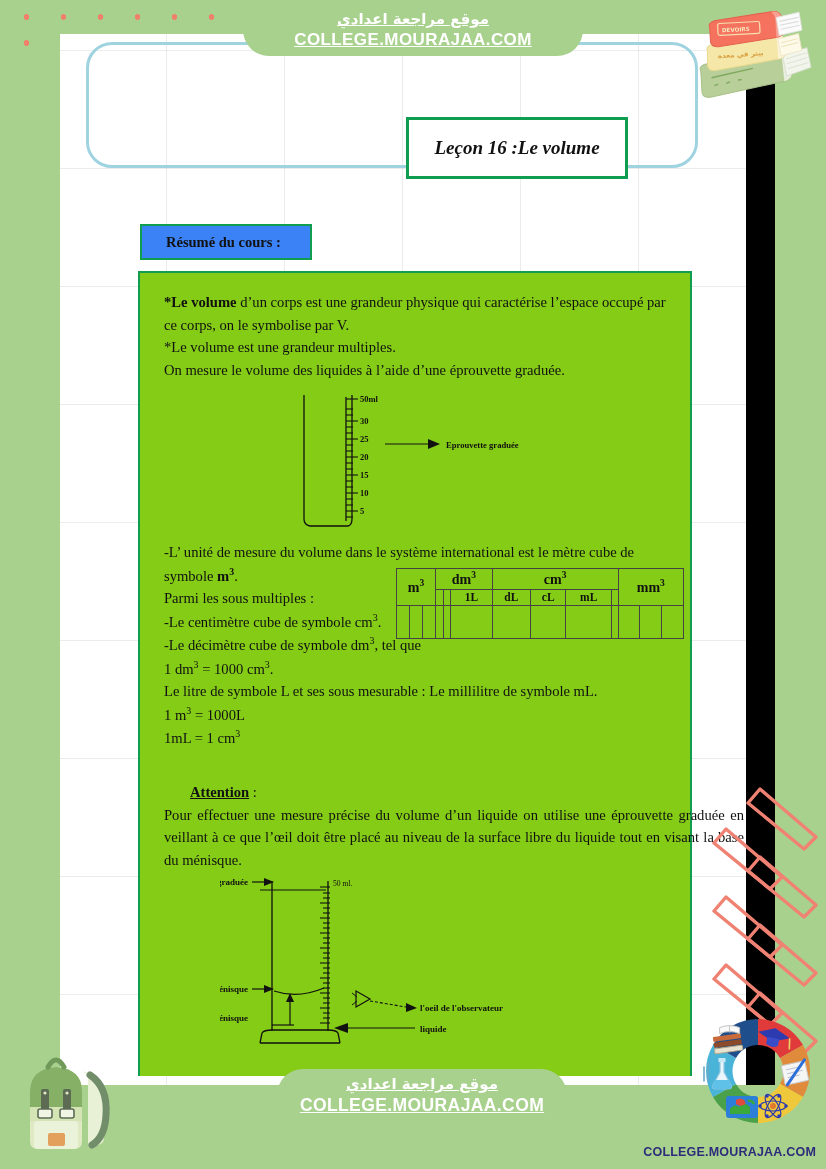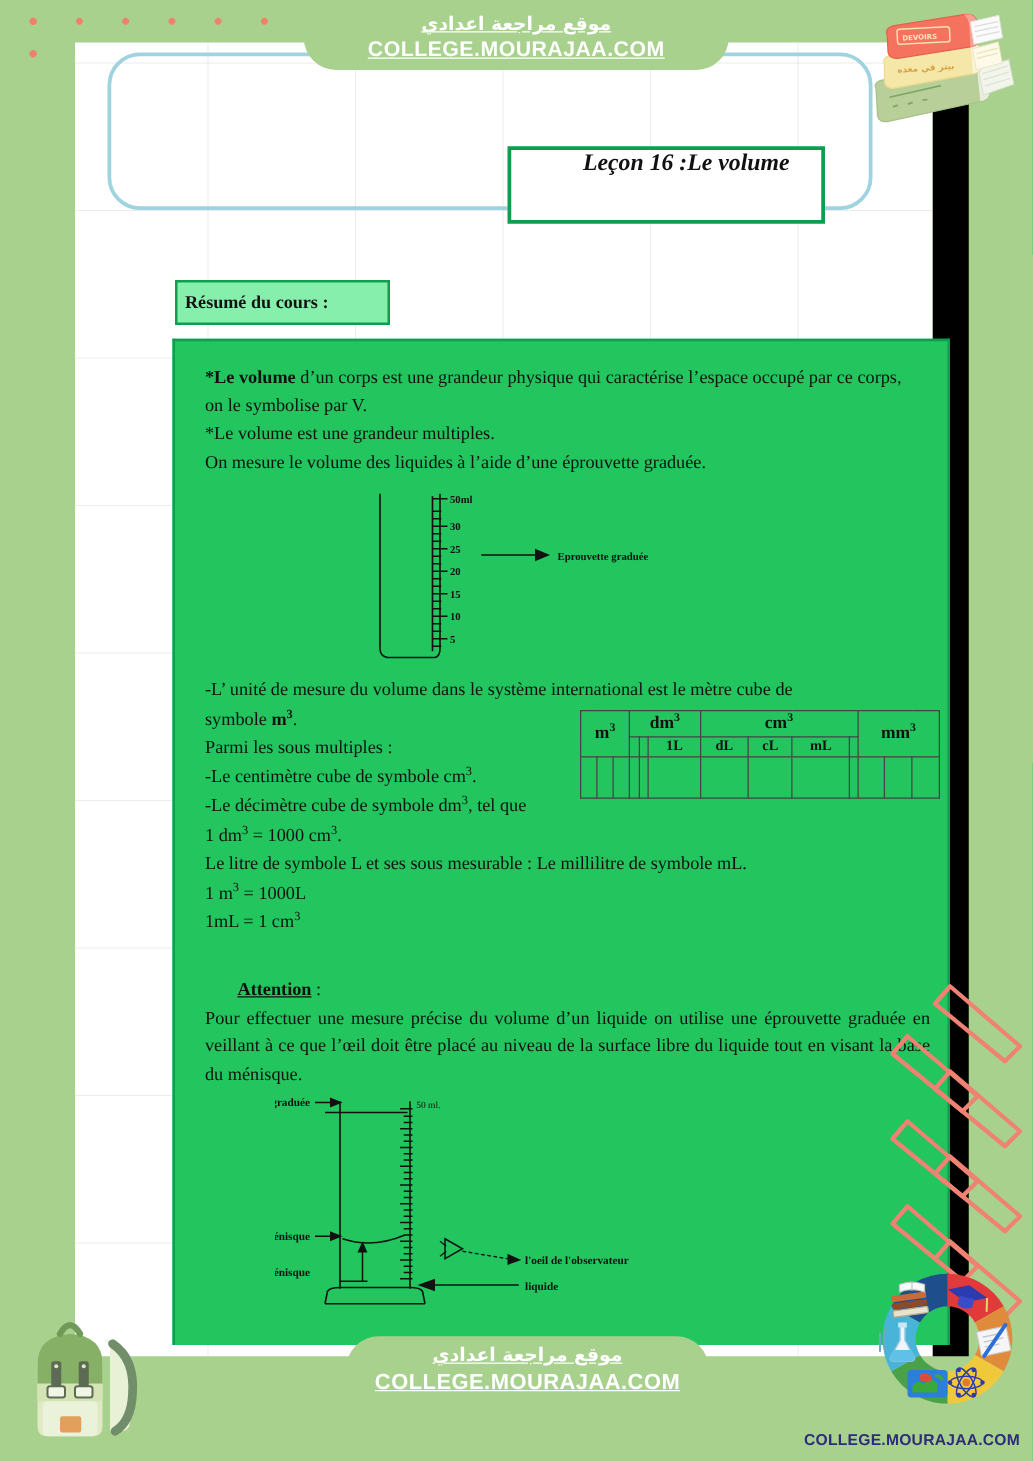--- a/index.html
+++ b/index.html
@@ -56,36 +56,36 @@
     text-decoration:underline;line-height:1.2;margin-top:1px;
   }
 
   
   .books{position:absolute;left:688px;top:4px;width:130px;height:98px;z-index:7;}
 
   
   .lesson-box{
     position:absolute;left:346px;top:83px;width:216px;height:56px;
     border:3px solid #0f9d4f;background:#fff;
-    display:flex;align-items:flex-start;justify-content:center;z-index:5;padding-left:32px;
+    display:flex;align-items:center;justify-content:center;z-index:5;
   }
   .lesson-title{font-size:19px;font-weight:bold;font-style:italic;color:#111;}
 
   
   .resume-box{
     position:absolute;left:80px;top:190px;width:172px;height:36px;
-    border:2.5px solid #0f9d4f;background:#86efac;
-    display:flex;align-items:center;padding-left:6px;box-sizing:border-box;z-index:5;
+    border:2.5px solid #0f9d4f;background:#3b82f6;
+    display:flex;align-items:center;padding-left:24px;box-sizing:border-box;z-index:5;
   }
   .resume-label{font-size:14.5px;font-weight:bold;color:#111;}
 
   
   .content-box{
-    position:absolute;left:78px;top:237px;width:622px;height:805px;
-    border:2.5px solid #0f9d4f;border-bottom:none;background:#22c55e;
+    position:absolute;left:78px;top:237px;width:554px;height:805px;
+    border:2.5px solid #0f9d4f;border-bottom:none;background:#84cc16;
     box-sizing:border-box;padding:18px 22px 0 24px;z-index:4;
   }
   .ctext{font-size:14.6px;color:#111;line-height:1.55;}
   .ctext p{margin:0;}
   .b{font-weight:bold;}
   sup{font-size:.68em;vertical-align:super;}
   .just{text-align:justify;}
 
   
   .fig1{position:absolute;left:150px;top:118px;width:340px;height:145px;text-align:right;}

